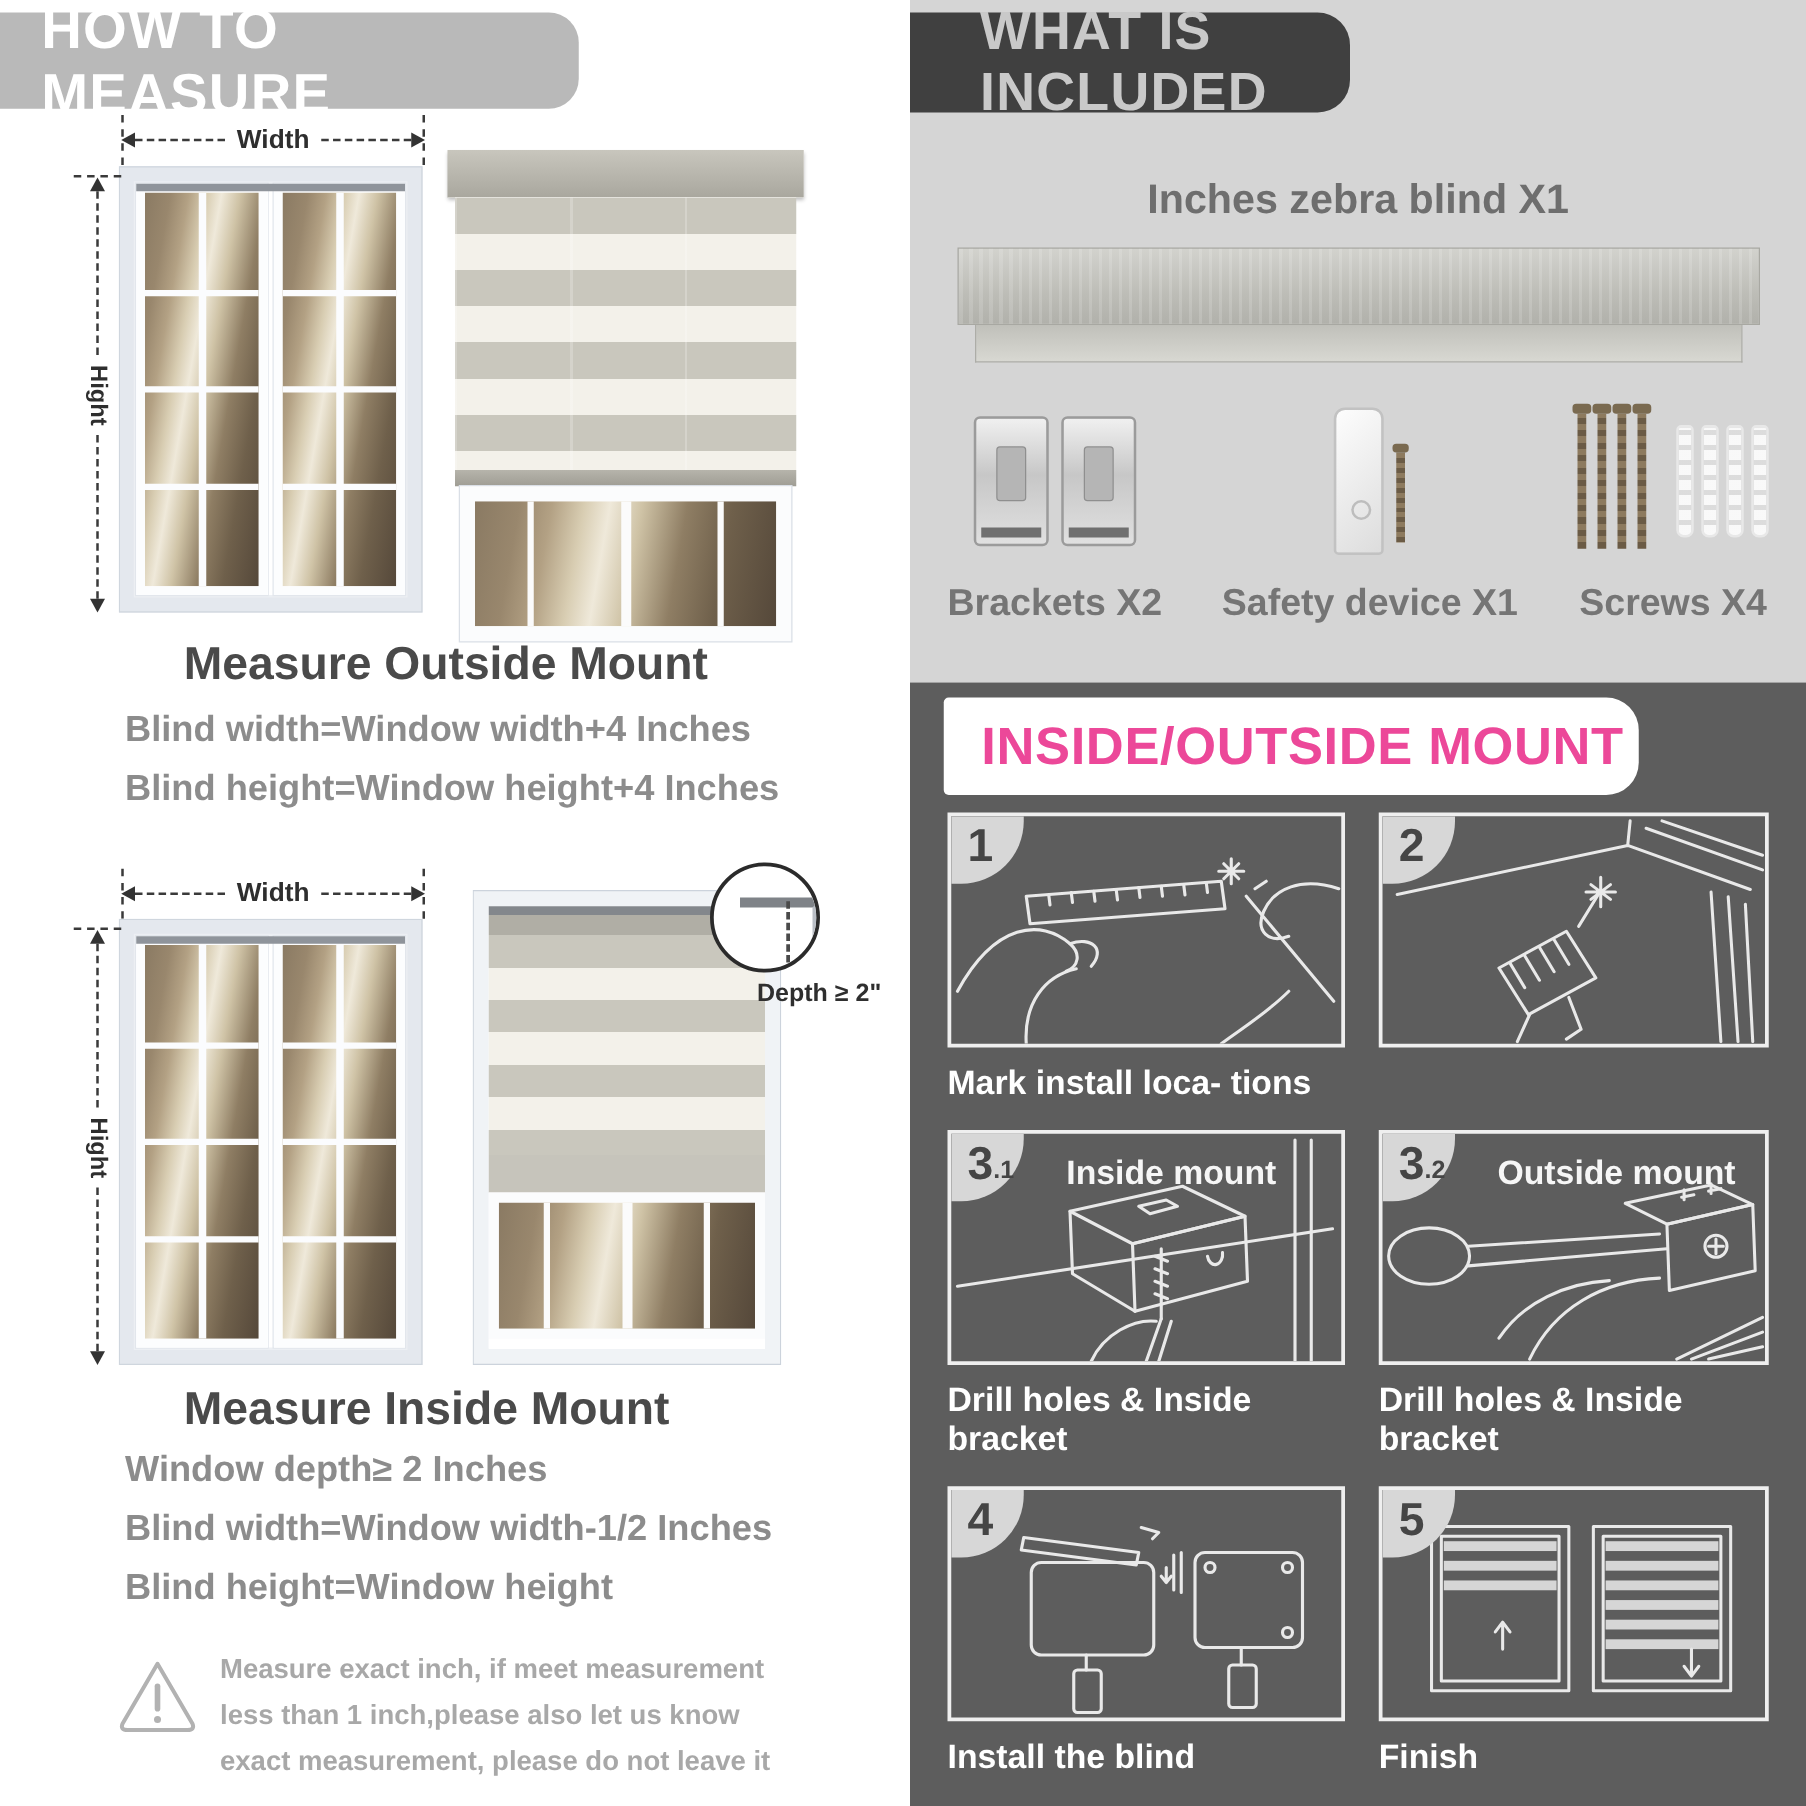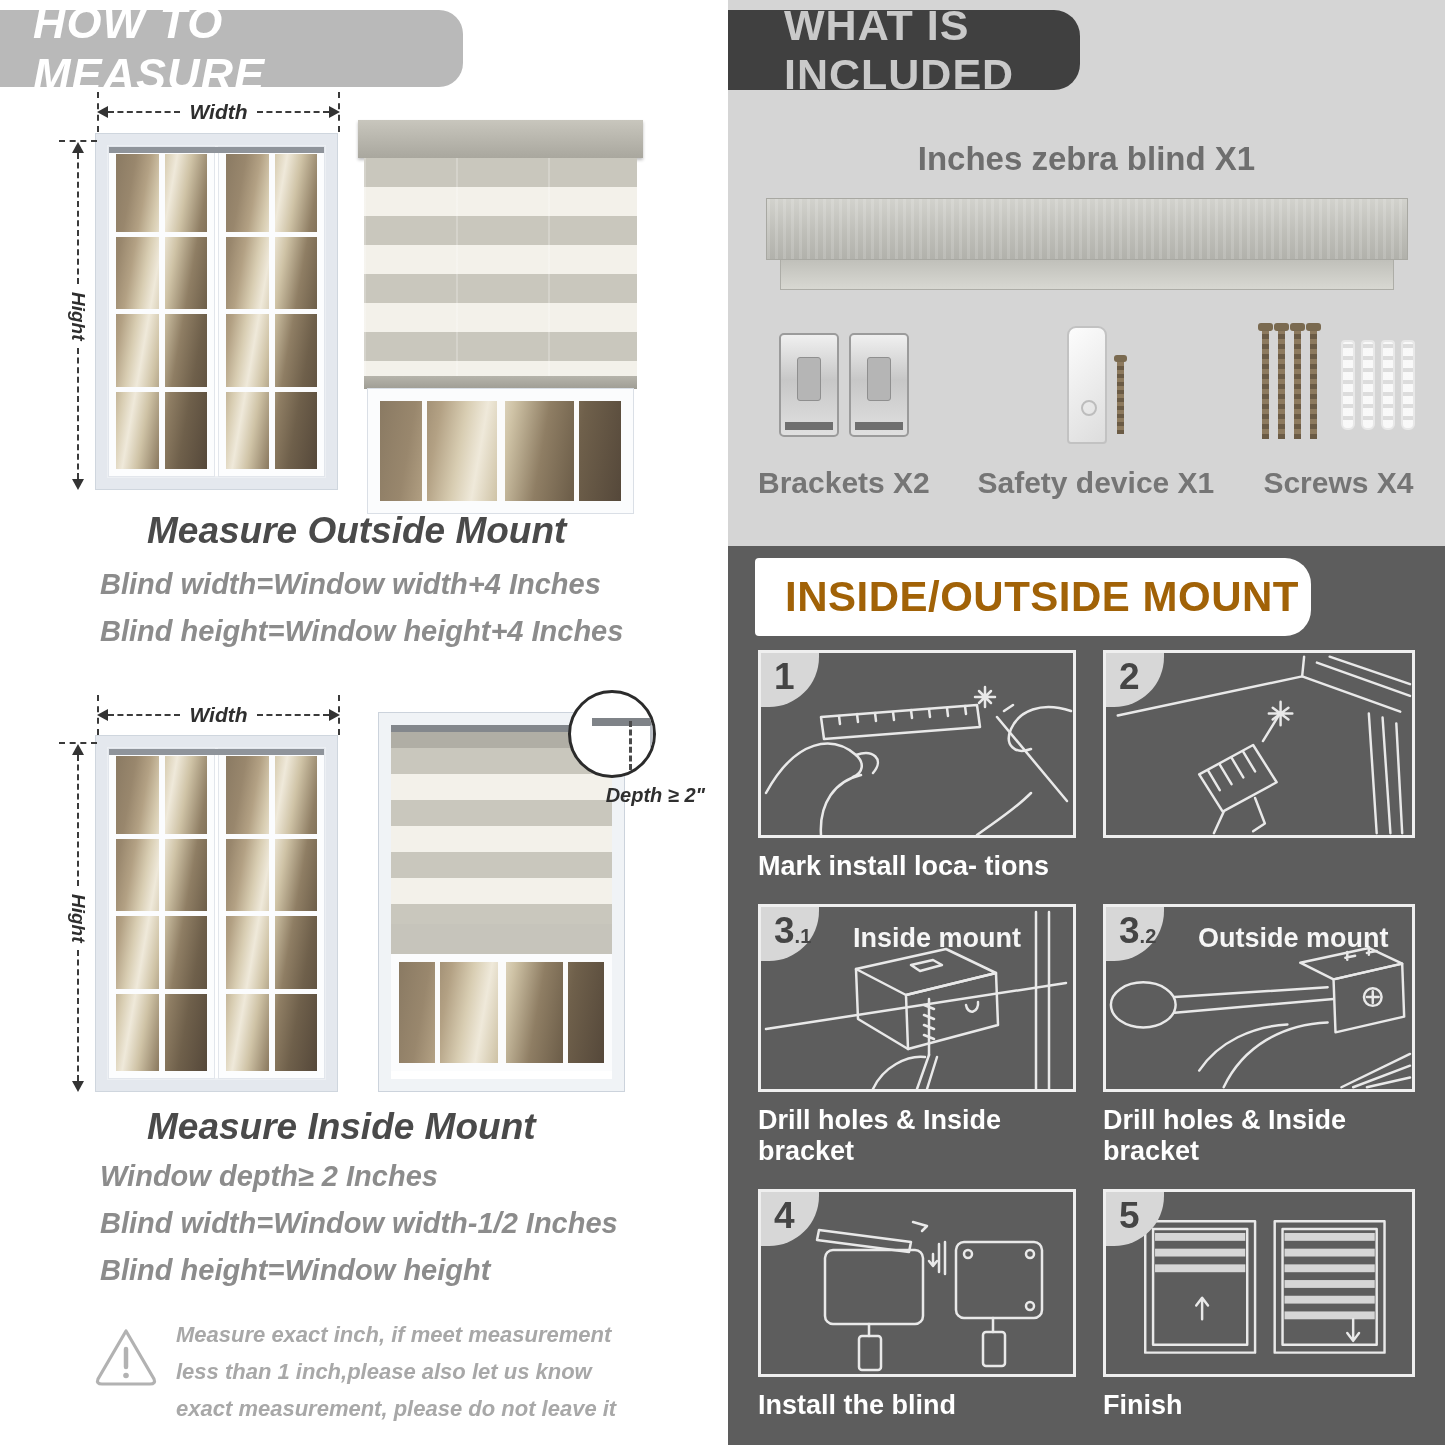--- a/index.html
+++ b/index.html
@@ -1,20 +1,20 @@
 <!DOCTYPE html>
 <html><head>
 <meta charset="utf-8">
 <style>
   html,body{margin:0;padding:0;}
   body{width:1445px;height:1445px;position:relative;background:#ffffff;
        font-family:"Liberation Sans", sans-serif;overflow:hidden;}
 
   
-  .col-left{position:absolute;left:0;top:0;width:723px;height:1445px;background:#fff;font-style:italic;}
+  .col-left{position:absolute;left:0;top:0;width:723px;height:1445px;background:#fff;}
   .htm-bar{position:absolute;left:0;top:10px;width:463px;height:77px;background:#b9b9b9;
            border-radius:0 24px 24px 0;display:flex;align-items:center;padding-left:33px;box-sizing:border-box;}
   .htm-bar span{font-size:45px;font-weight:bold;color:#fff;letter-spacing:1px;}
 
   
   .photo{background:linear-gradient(100deg,#8a7a63 0%,#99876d 14%,#b3a184 24%,#d8cdb2 34%,
           #efe9da 42%,#cfc3a6 52%,#8f7e64 66%,#6f604b 80%,#55483a 100%);}
   .window{position:absolute;background:#eceff3;box-shadow:inset 0 0 0 1px #cfd6de, inset 0 0 0 12px #e4e8ee;
           padding:14px;box-sizing:border-box;}
   .doors{height:100%;display:flex;gap:5px;background:#fff;position:relative;}
@@ -115,21 +115,21 @@
   .screw::before{content:"";position:absolute;top:-8px;left:-4px;width:15px;height:8px;background:#7a6a50;border-radius:3px;}
   .anchor{width:14px;height:90px;border:2px solid #e8e8e8;border-radius:4px 4px 6px 6px;box-sizing:border-box;
     background:repeating-linear-gradient(0deg,rgba(255,255,255,.85) 0 8px,rgba(222,222,222,.8) 8px 12px);}
   .screw-set{display:flex;gap:9px;align-items:flex-start;}
   .anchor-set{display:flex;gap:6px;align-items:flex-start;margin-left:14px;}
 
   
   .panel-dark{position:absolute;left:728px;top:546px;width:717px;height:899px;background:#5d5d5d;}
   .iom-bar{position:absolute;left:27px;top:12px;width:556px;height:78px;background:#fff;
     border-radius:4px 26px 26px 4px;display:flex;align-items:center;padding-left:30px;box-sizing:border-box;}
-  .iom-bar span{font-size:42px;font-weight:bold;color:#a16207;letter-spacing:.5px;}
+  .iom-bar span{font-size:42px;font-weight:bold;color:#ec4899;letter-spacing:.5px;}
   .steps-grid{position:absolute;left:30px;top:104px;width:657px;display:grid;
     grid-template-columns:318px 312px;column-gap:27px;row-gap:22px;}
   .step .panel{height:188px;border:3px solid #efefef;position:relative;overflow:hidden;box-sizing:border-box;}
   .badge{position:absolute;left:0;top:0;width:58px;height:54px;background:#d7d7d7;
     border-radius:0 0 50px 0;display:flex;align-items:flex-start;padding:4px 0 0 13px;box-sizing:border-box;color:#454545;z-index:2;}
   .badge .bm{font-size:37px;font-weight:bold;line-height:1.1;}
   .badge .bs{font-size:20px;font-weight:bold;margin-top:14px;}
   .ptitle{position:absolute;left:92px;top:16px;font-size:27px;font-weight:bold;color:#f6f6f6;z-index:2;}
   .caption{margin-top:13px;font-size:27px;font-weight:bold;color:#fff;}
   svg.illus{position:absolute;inset:0;width:100%;height:100%;}

